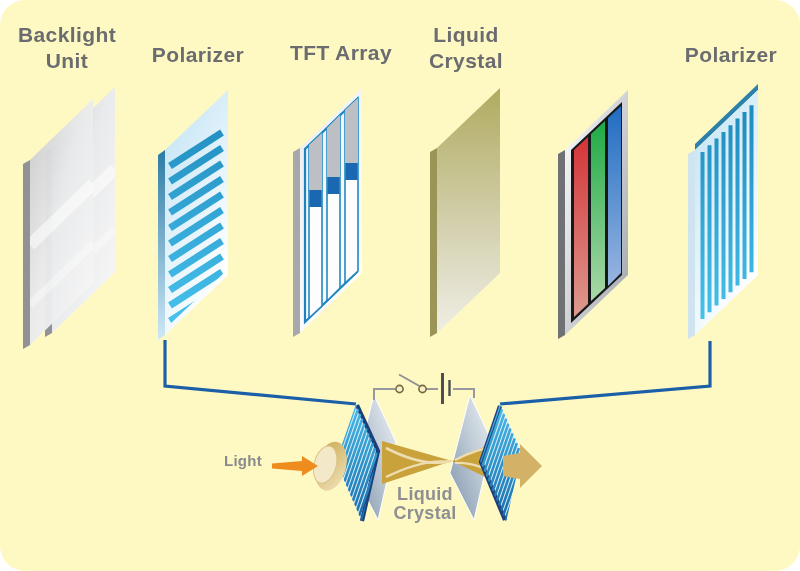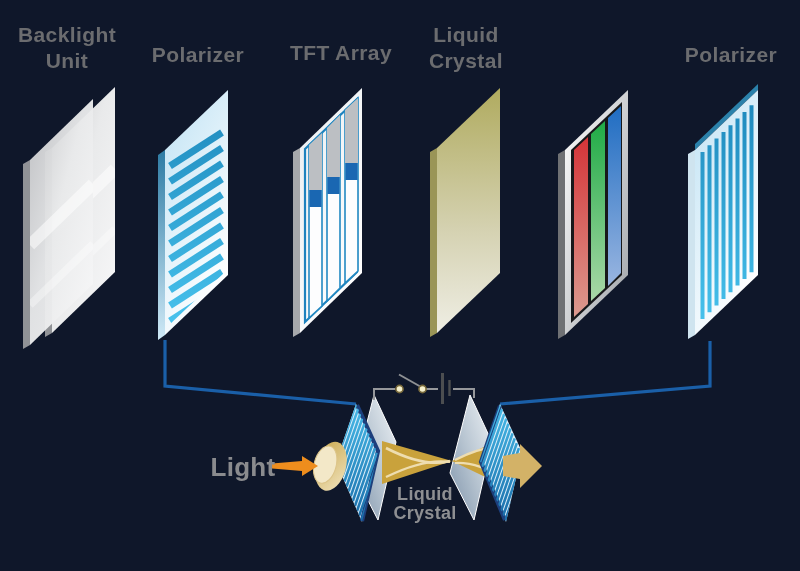--- a/index.html
+++ b/index.html
@@ -1,27 +1,28 @@
 <!DOCTYPE html>
 <html><head>
 <meta charset="utf-8">
 <style>
   html,body{margin:0;padding:0;background:#ffffff;}
   .stage{
-    position:relative;width:800px;height:571px;background:#0f172a;overflow:hidden;
+    position:relative;width:800px;height:571px;background:#fef9c3;overflow:hidden;
     font-family:"Liberation Sans","DejaVu Sans",sans-serif;
+    border-radius:25px;
   }
   .diagram-svg{position:absolute;left:0;top:0;}
   .layer-label{
     position:absolute;text-align:center;white-space:pre-line;
     font-weight:bold;font-size:21px;line-height:26px;letter-spacing:.4px;color:#6b6c6f;
   }
   .light-label{
     position:absolute;left:193px;top:452px;width:100px;text-align:center;
-    font-weight:bold;font-size:26px;color:#8a8b8e;letter-spacing:.3px;
+    font-weight:bold;font-size:15px;color:#8a8b8e;letter-spacing:.3px;
   }
   .lc-label{
     position:absolute;left:355px;top:485px;width:140px;text-align:center;white-space:pre-line;
     font-weight:bold;font-size:18px;line-height:19px;color:#8e8f92;letter-spacing:.3px;
   }
 </style>
 </head>
 <body>
 
 <div class="stage">

